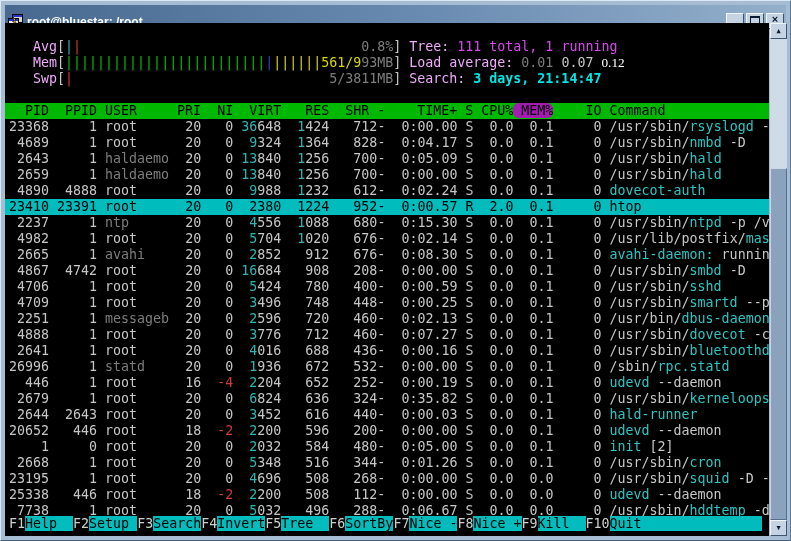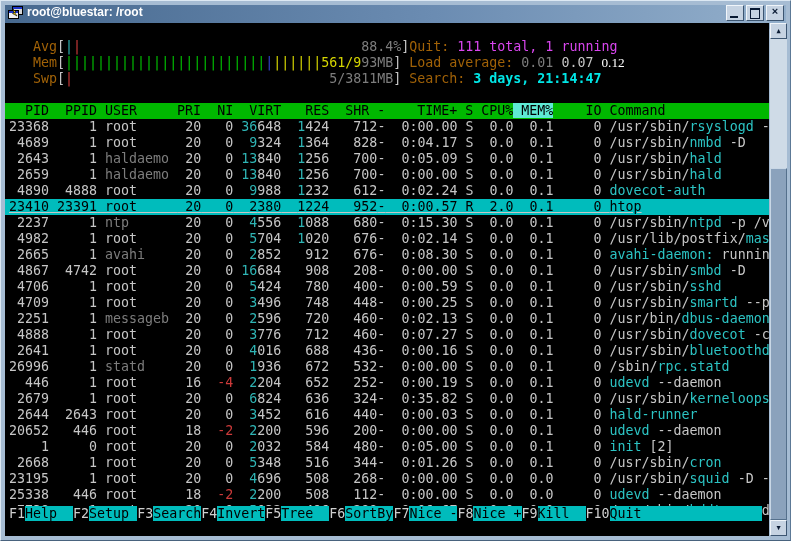--- a/index.html
+++ b/index.html
@@ -4,45 +4,45 @@
 <style>
   html,body{margin:0;padding:0;}
   body{width:791px;height:541px;overflow:hidden;background:#a6bcd3;
        font-family:"DejaVu Sans Mono",monospace;}
   
   .window{position:absolute;inset:0;background:#a6bcd3;
           border-top:1px solid #dce8f3;border-left:1px solid #dce8f3;
           border-right:1px solid #5c7996;border-bottom:1px solid #49637e;}
   .titlebar{position:absolute;left:4px;top:4px;right:4px;height:24px;
             background:linear-gradient(90deg,#47698f 0%,#6b8cb2 55%,#93afcb 100%);
-            display:flex;align-items:flex-start;padding:0 2px;}
+            display:flex;align-items:flex-end;padding:0 2px;}
   .title-text{color:#fff;font-family:"Liberation Sans",sans-serif;font-size:12px;
               font-weight:bold;margin-left:4px;flex:1;white-space:nowrap;overflow:hidden;}
   .winbtns{display:flex;gap:2px;}
   .wbtn{width:16px;height:14px;background:#c6d3e2;border:1px solid;
         border-color:#f0f5fa #3c5571 #3c5571 #f0f5fa;position:relative;cursor:default;}
   .wbtn .min{position:absolute;left:3px;bottom:2px;width:8px;height:2px;background:#0a1a33;}
   .wbtn .max{position:absolute;left:3px;top:2px;width:8px;height:8px;
              border:1px solid #0a1a33;border-top-width:2px;}
   .wbtn .cls{position:absolute;left:0;top:-1px;width:16px;text-align:center;
              color:#0a1a33;font:bold 11px "Liberation Sans",sans-serif;}
   
   .term{position:absolute;left:4px;top:22px;right:21px;bottom:4px;background:#000;
         font-size:13.3px;line-height:16px;color:#c6c6c6;overflow:hidden;}
   .line{height:16px;white-space:pre;position:relative;padding-left:4px;}
   .stats{position:absolute;left:calc(4px + 50ch);top:0;white-space:pre;}
-  .g{color:#c6c6c6;} .d{color:#7d7d7d;} .t{color:#a16207;} .t2{color:#d946ef;}
+  .g{color:#c6c6c6;} .d{color:#7d7d7d;} .t{color:#f0abfc;} .t2{color:#d946ef;}
   .bc{color:#00e6e6;font-weight:bold;} .w{color:#ffffff;font-family:Liberation Serif, serif;} .num{color:#2fb5b5;text-align:center;} .cmd{color:#2cc4c4;margin-top:25px;}
   .red{color:#cc3a3a;} .yel{color:#d6d600;}
   .bar-g{color:#00c000;} .bar-b{color:#3341cc;} .bar-c{color:#2fb5b5;} .bar-r{color:#cc3a3a;}
   .hdr{background:#00b800;color:#000;}
-  .hdr .sortcol{background:#5eead4;}
-  .row.sel{background:#00bcbc;text-decoration:underline;}
+  .hdr .sortcol{background:#a21caf;border-radius:6px;}
+  .row.sel{background:#00bcbc;}
   .row.sel span{color:#000;}
-  .fnbar{position:absolute;left:0;right:0;bottom:14px;height:16px;white-space:pre;padding-left:4px;}
+  .fnbar{position:absolute;left:0;right:0;bottom:4px;height:16px;white-space:pre;padding-left:4px;}
   .fkey{background:#000;color:#cfcfcf;}
   .flab{background:#00bcbc;color:#000;}
   
   .sbar{position:absolute;top:22px;right:3px;width:17px;bottom:4px;background:#cfdbe7;}
   .sbtn{position:absolute;left:0;width:17px;height:16px;background:#c6d3e2;border:1px solid;
         border-color:#f0f5fa #3c5571 #3c5571 #f0f5fa;box-sizing:border-box;
         color:#0a1a33;font-size:7px;text-align:center;line-height:14px;}
   .sbtn.up{top:0;} .sbtn.down{bottom:0;}
   .sthumb{position:absolute;left:0;width:17px;top:145px;bottom:16px;background:#8ba2bc;
           border:1px solid;border-color:#c9d7e5 #55708c #55708c #c9d7e5;box-sizing:border-box;}
@@ -70,21 +70,21 @@
           <span class="max"></span>
         </span>
       <span class="wbtn">
           <span class="cls">×</span>
         </span>
     </span>
   </div>
 
   <div class="term" id="term">
       <div class="line"></div>
-      <div class="line"><span class="t">   Avg</span><span class="g">[</span><span class="bar-c">|</span><span class="bar-r">|</span><span class="g">                                   </span><span class="d">88.4%</span><span class="g">]</span><span class="stats"><span class="t">Quit: </span><span class="t2">111 total, 1 running</span></span></div>
+      <div class="line"><span class="t">   Avg</span><span class="g">[</span><span class="bar-c">|</span><span class="bar-r">|</span><span class="g">                                   </span><span class="d">0.8%</span><span class="g">]</span><span class="stats"><span class="t">Tree: </span><span class="t2">111 total, 1 running</span></span></div>
       <div class="line"><span class="t">   Mem</span><span class="g">[</span><span class="bar-g">|||||||||||||||||||||||||</span><span class="bar-b">|</span><span class="yel">||||||</span><span class="yel">561/9</span><span class="d">93MB</span><span class="g">]</span><span class="stats"><span class="t">Load average: </span><span class="d">0.01 </span><span class="g">0.07 </span><span class="w">0.12</span></span></div>
       <div class="line"><span class="t">   Swp</span><span class="g">[</span><span class="bar-r">|</span><span class="g">                                </span><span class="d">5/3811MB</span><span class="g">]</span><span class="stats"><span class="t">Search: </span><span class="bc">3 days, 21:14:47</span></span></div>
       <div class="line"></div>
       <div class="line hdr"><span>  PID  PPID USER     PRI  NI  VIRT   RES  SHR -    TIME+ S CPU%</span><span class="sortcol"> MEM%</span><span>    IO Command</span></div>
       <div class="line row"><span class="g">23368</span><span class="g">     1</span><span class="g"> root     </span><span class="g"> 20</span><span class="g">   0</span><span class="g"> </span><span class="num">36</span><span class="g">648</span><span class="g">  </span><span class="num">1</span><span class="g">424</span><span class="g">   712</span><span class="g">-</span><span class="g">  0:00.00 S  0.0  0.1     0 </span><span class="g">/usr/sbin/</span><span class="cmd">rsyslogd</span><span class="g"> -</span></div>
       <div class="line row"><span class="g"> 4689</span><span class="g">     1</span><span class="g"> root     </span><span class="g"> 20</span><span class="g">   0</span><span class="g">  </span><span class="num">9</span><span class="g">324</span><span class="g">  </span><span class="num">1</span><span class="g">364</span><span class="g">   828</span><span class="g">-</span><span class="g">  0:04.17 S  0.0  0.1     0 </span><span class="g">/usr/sbin/</span><span class="cmd">nmbd</span><span class="g"> -D</span></div>
       <div class="line row"><span class="g"> 2643</span><span class="g">     1</span><span class="d"> haldaemo </span><span class="g"> 20</span><span class="g">   0</span><span class="g"> </span><span class="num">13</span><span class="g">840</span><span class="g">  </span><span class="num">1</span><span class="g">256</span><span class="g">   700</span><span class="g">-</span><span class="g">  0:05.09 S  0.0  0.1     0 </span><span class="g">/usr/sbin/</span><span class="cmd">hald</span></div>
       <div class="line row"><span class="g"> 2659</span><span class="g">     1</span><span class="d"> haldaemo </span><span class="g"> 20</span><span class="g">   0</span><span class="g"> </span><span class="num">13</span><span class="g">840</span><span class="g">  </span><span class="num">1</span><span class="g">256</span><span class="g">   700</span><span class="g">-</span><span class="g">  0:00.00 S  0.0  0.1     0 </span><span class="g">/usr/sbin/</span><span class="cmd">hald</span></div>
       <div class="line row"><span class="g"> 4890</span><span class="g">  4888</span><span class="g"> root     </span><span class="g"> 20</span><span class="g">   0</span><span class="g">  </span><span class="num">9</span><span class="g">988</span><span class="g">  </span><span class="num">1</span><span class="g">232</span><span class="g">   612</span><span class="g">-</span><span class="g">  0:02.24 S  0.0  0.1     0 </span><span class="cmd">dovecot-auth</span></div>
       <div class="line row sel"><span class="g">23410</span><span class="g"> 23391</span><span class="g"> root     </span><span class="g"> 20</span><span class="g">   0</span><span class="g">  </span><span class="num">2</span><span class="g">380</span><span class="g">  </span><span class="num">1</span><span class="g">224</span><span class="g">   952</span><span class="g">-</span><span class="g">  0:00.57 R  2.0  0.1     0 </span><span class="cmd">htop</span></div>

